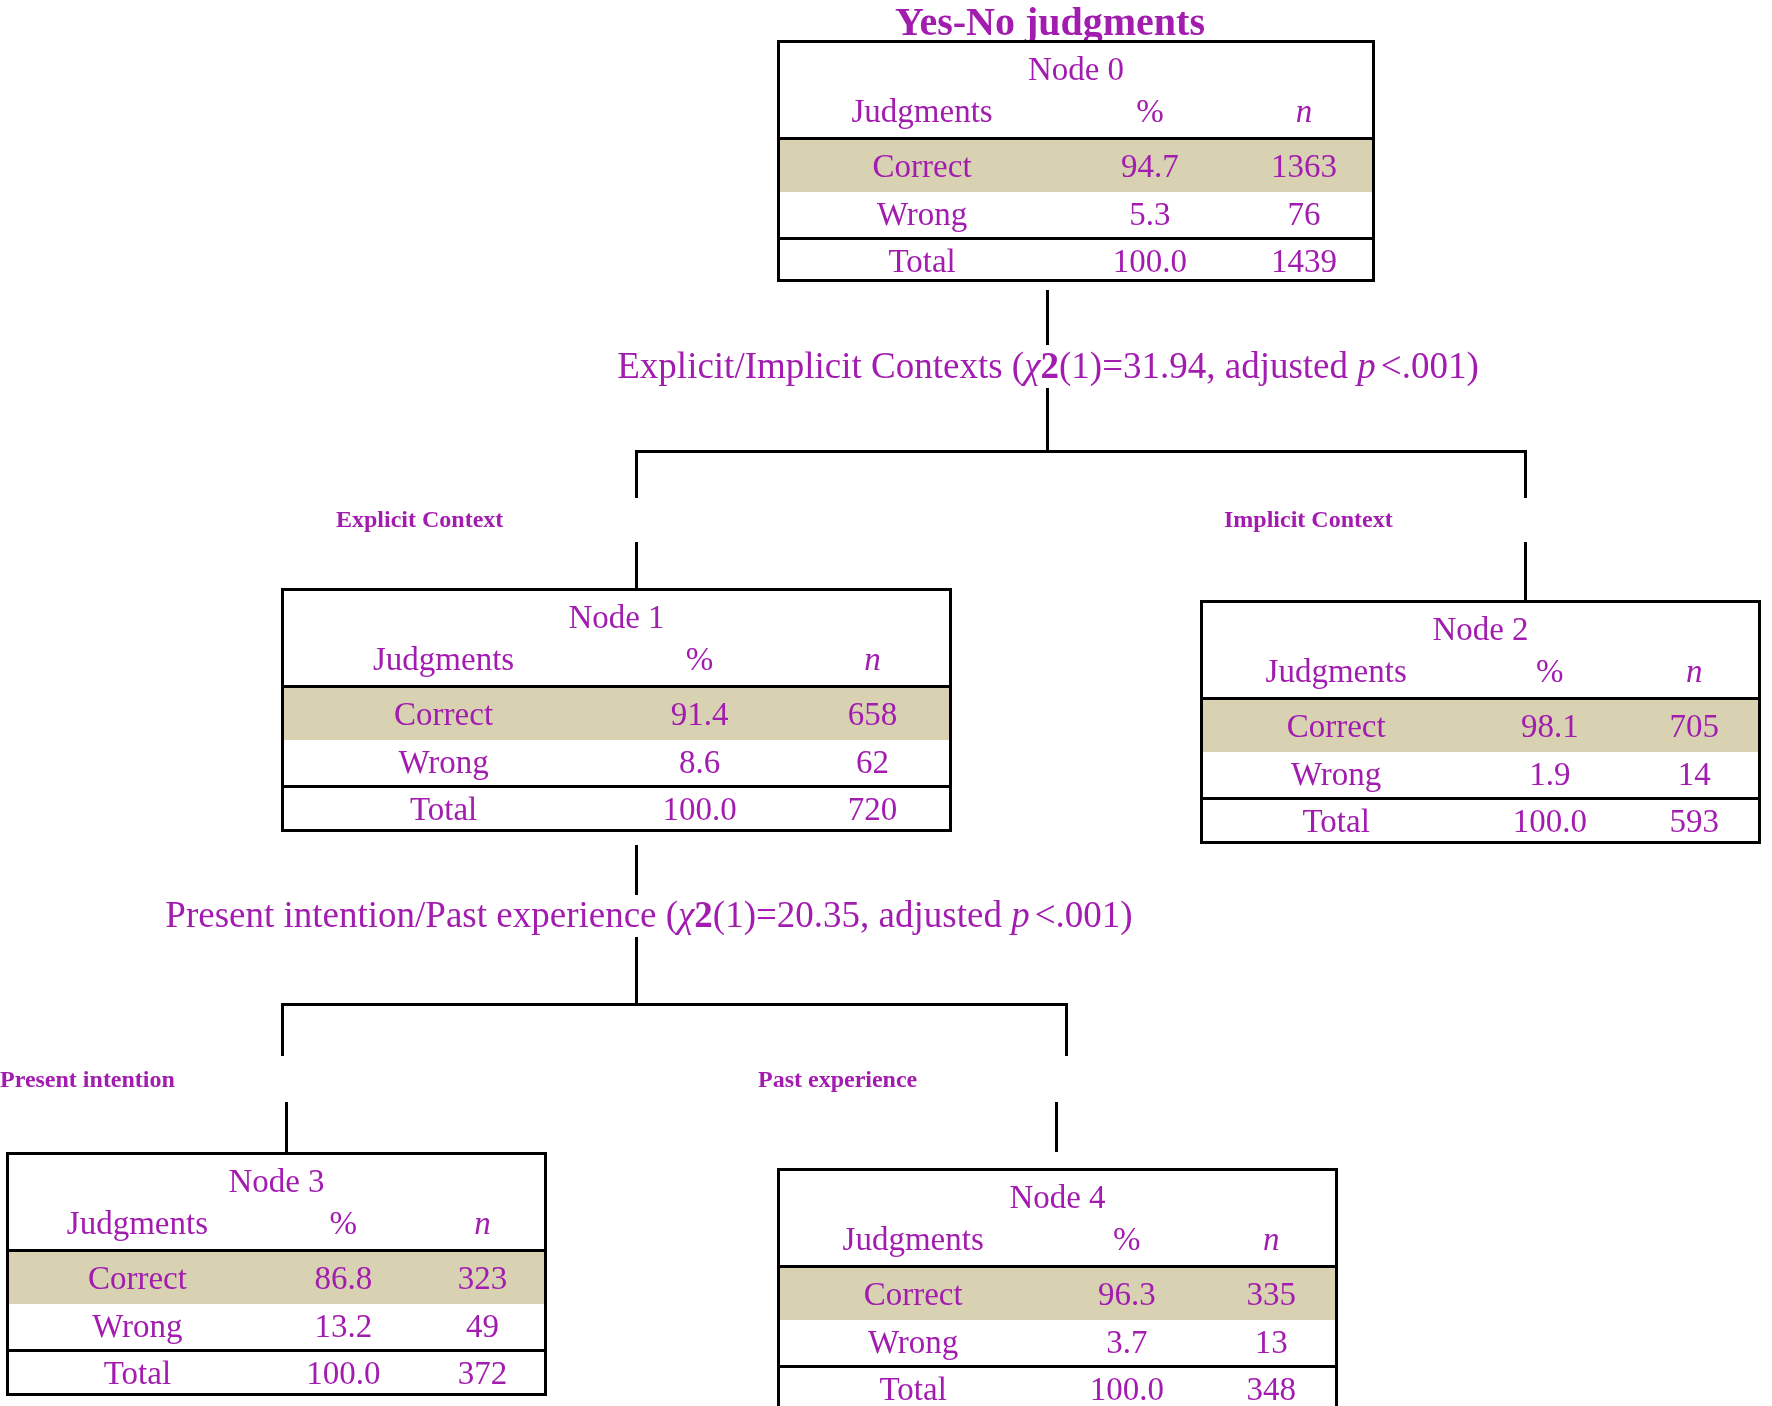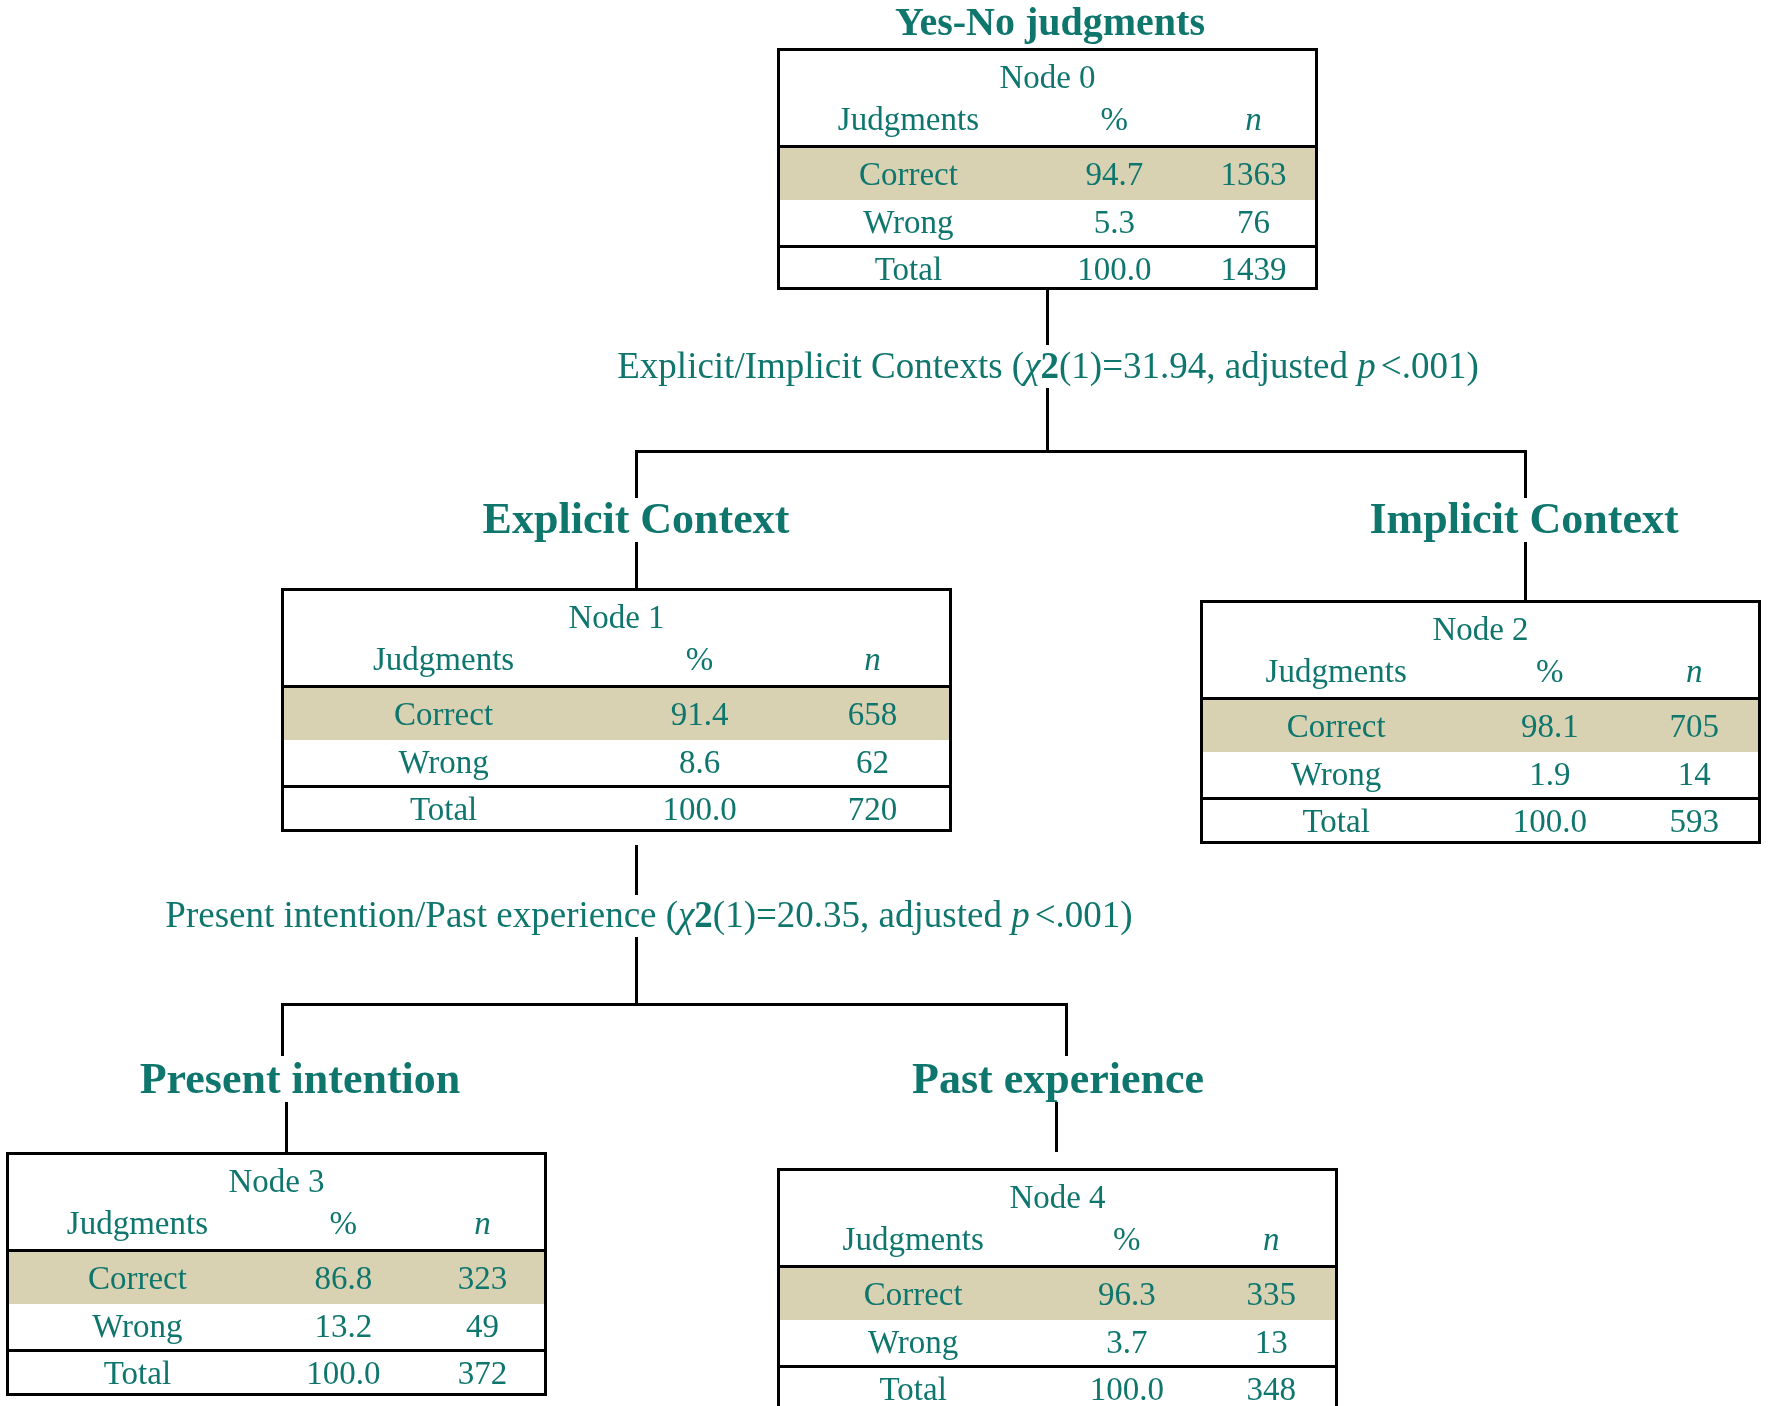--- a/index.html
+++ b/index.html
@@ -1,43 +1,42 @@
 <!DOCTYPE html>
 <html style="--hl: #d8d2b2;"><head>
 <meta charset="utf-8">
 <style>
   html,body{margin:0;padding:0;background:#ffffff;}
   .canvas{
     position:relative;
     width:1772px;height:1406px;
     background:#ffffff;
     font-family:"Liberation Serif","DejaVu Serif",serif;
-    color:#0f766e;
+    color:#a21caf;
     overflow:hidden;
   }
   .figtitle{
     position:absolute;
     text-align:center;
     font-weight:bold;
     font-size:40px;
     line-height:44px;
     white-space:nowrap;
   }
   .splitlabel{
     position:absolute;
     text-align:center;
     font-size:37px;
     line-height:44px;
     white-space:nowrap;
   }
   .branchlabel{
     position:absolute;
-    text-align:center;
     font-weight:bold;
-    font-size:44px;
+    font-size:24px;
     line-height:46px;
     white-space:nowrap;
   }
   .line{position:absolute;background:#000;}
   .node{
     position:absolute;
     border:3px solid #000;
     background:#fff;
     box-sizing:border-box;
     display:flex;
@@ -60,21 +59,21 @@
   .b2{font-weight:bold;font-style:normal;}
   .pit{font-style:italic;margin-right:5px;}
 </style>
 </head>
 <body>
 
 <div class="canvas">
 
   <div class="figtitle" style="left:750px;top:0;width:600px;">Yes-No judgments</div>
 
-  <div class="node" style="left:777px;top:48px;width:541px;height:242px;">
+  <div class="node" style="left:777px;top:40px;width:598px;height:242px;">
     <div class="nhead">
       <div class="nname">Node 0</div>
       <div class="row cols">
         <div class="cell c1">Judgments</div>
         <div class="cell c2">%</div>
         <div class="cell c3 ital">n</div>
       </div>
     </div>
     <div class="row r-correct">
       <div class="cell c1">Correct</div>

